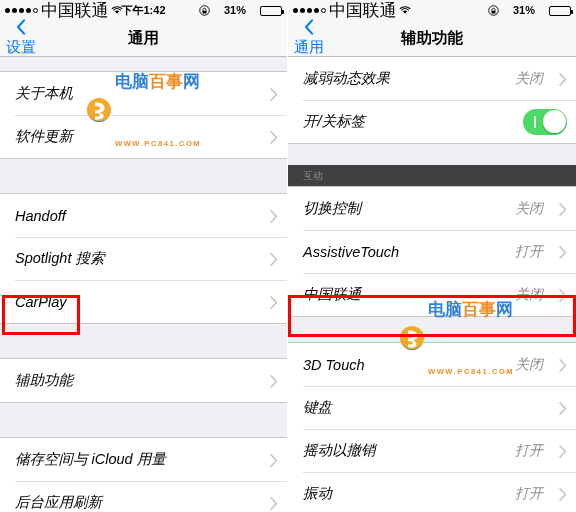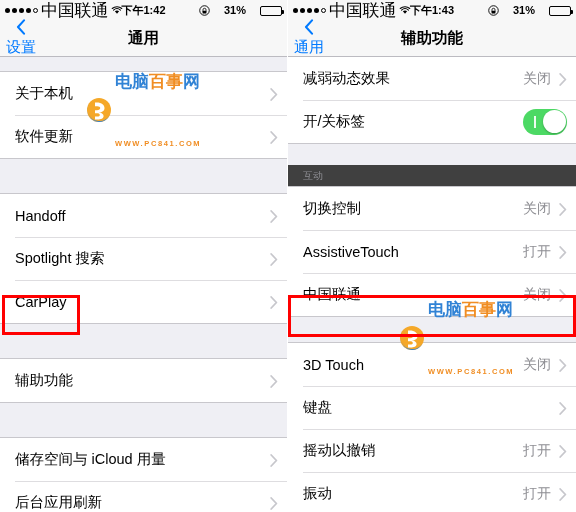--- a/index.html
+++ b/index.html
@@ -132,20 +132,21 @@
   .scroll {
     height: 455px;
     overflow: hidden;
     background: #efeff4;
   }
   .gap { background: #efeff4; }
   .group {
     background: #ffffff;
     border-top: 1px solid #c8c7cc;
     border-bottom: 1px solid #c8c7cc;
+    font-style: italic;
   }
   .grp-header {
     font-size: 10px;
     color: #8e8e93;
     padding: 4px 12px 3px 15px;
     background: #404040;
   }
   .row {
     height: 43px;
     display: flex;
@@ -167,21 +168,21 @@
   }
   .row-label {
     font-size: 14.5px;
     color: #000;
     white-space: nowrap;
   }
   .row-right {
     margin-left: auto;
     display: flex;
     align-items: center;
-    gap: 8px;
+    gap: 16px;
   }
   .row-value {
     font-size: 14px;
     color: #8e8e93;
     white-space: nowrap;
   }
   .chev {
     width: 8px; height: 13px;
     display: block;
     flex: none;
@@ -418,21 +419,20 @@
         </span>
         <span class="carrier">中国联通</span>
         <span class="wifi-ico">
           <svg viewBox="0 0 16 12" width="12" height="10">
               <path d="M8 11 L5.2 7.6 A4.6 4.6 0 0 1 10.8 7.6 Z" fill="#000"></path>
               <path d="M3.4 6.1 A7 7 0 0 1 12.6 6.1" stroke="#000" stroke-width="1.4" fill="none" stroke-linecap="round"></path>
               <path d="M1.6 4 A9.6 9.6 0 0 1 14.4 4" stroke="#000" stroke-width="1.4" fill="none" stroke-linecap="round"></path>
             </svg>
         </span>
       </div>
-      <div class="sb-center">下午1:43</div>
       <div class="sb-right">
         <span class="lock-ico">
           <svg viewBox="0 0 12 12" width="11" height="11">
               <circle cx="6" cy="6" r="5.2" fill="none" stroke="#000" stroke-width="1"></circle>
               <path d="M4.3 6.4 v-1.1 a1.7 1.7 0 0 1 3.4 0 v1.1" fill="none" stroke="#000" stroke-width="0.9"></path>
               <rect x="3.9" y="6.2" width="4.2" height="3" rx="0.6" fill="#000"></rect>
             </svg>
         </span>
         <span class="batt-pct">31%</span>
         <span class="battery"><span class="fill" style="width:31%"></span></span>

